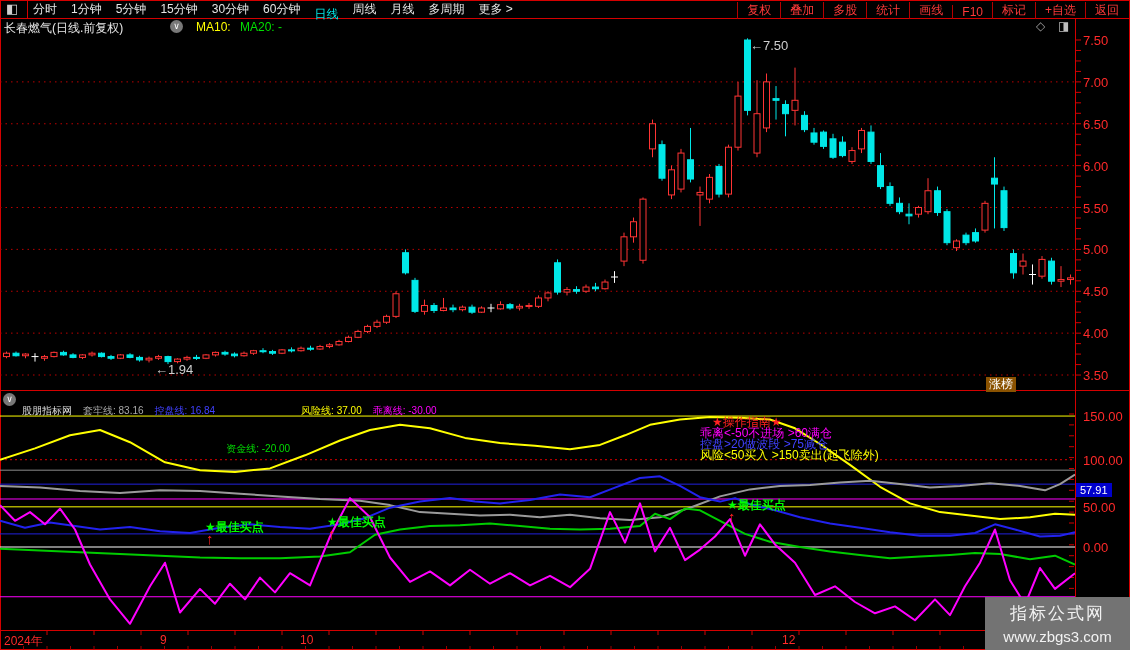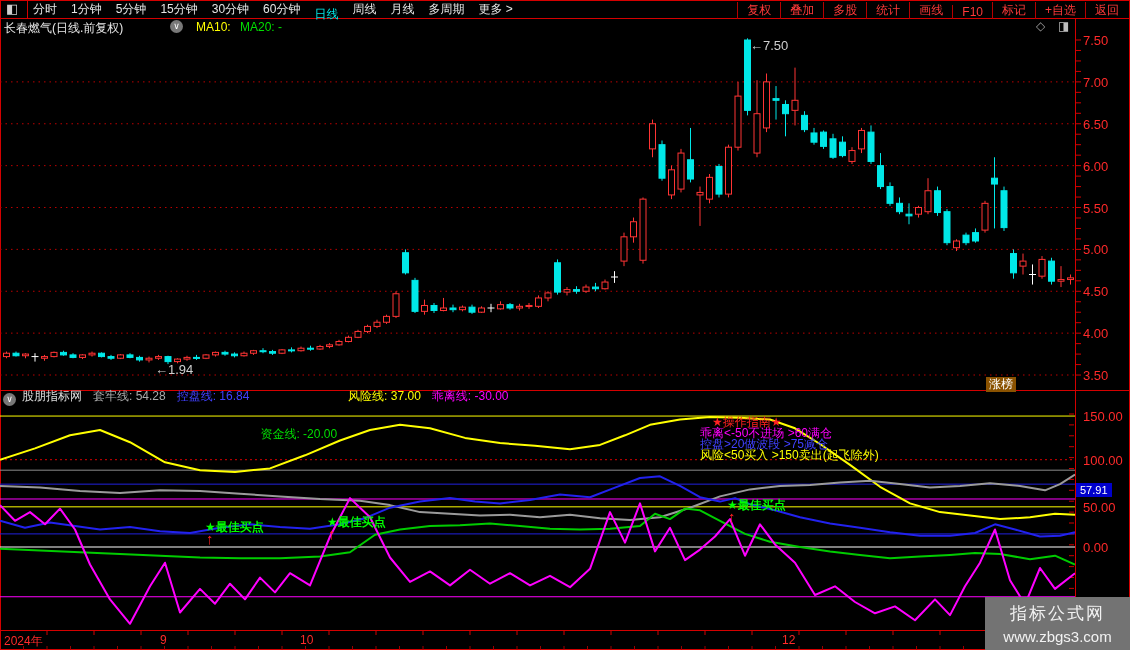--- a/index.html
+++ b/index.html
@@ -26,21 +26,21 @@
   
   .plabel{position:absolute;left:1083px;color:#ff2a2a;font-size:13px;z-index:20;}
   .ilabel{position:absolute;left:1083px;color:#ff2a2a;font-size:13px;z-index:20;}
   .ihl{position:absolute;left:1076px;background:#0000cc;color:#ffffff;font-size:11px;
        padding:0 4px;line-height:14px;z-index:21;}
   
   .ann{position:absolute;color:#cfcfcf;font-size:13px;z-index:20;}
   .rankbadge{position:absolute;left:986px;top:377px;background:#8a5200;color:#ffffff;
              font-size:12px;line-height:15px;padding:0 3px;z-index:20;}
   
-  .indhead{position:absolute;left:22px;top:388px;display:flex;gap:11px;font-size:12px;z-index:20;}
+  .indhead{position:absolute;left:22px;top:404px;display:flex;gap:11px;font-size:10px;z-index:20;}
   .indhead .src{color:#dddddd;}
   
   .guide{position:absolute;z-index:20;font-size:12px;line-height:11px;}
   
   .buy{position:absolute;color:#00ff00;font-size:12px;font-weight:bold;z-index:20;}
   .buyarrow{position:absolute;color:#ff2020;font-size:15px;font-weight:bold;z-index:20;line-height:14px;}
   
   .dlabel{position:absolute;top:633px;color:#ff2a2a;font-size:12px;z-index:20;}
   .dhl{position:absolute;top:632px;background:#0000b4;color:#ffffff;font-size:10px;
        line-height:14px;padding:8px 3px;z-index:20;margin-top:37px;}
@@ -504,21 +504,21 @@
       <div class="plabel" style="top: 368px;">3.50</div>
     </div>
 
   <div class="ann" id="highAnn" style="left:750px;top:38px;">←7.50</div>
   <div class="ann" id="lowAnn" style="left:155px;top:362px;">←1.94</div>
   <div class="rankbadge">涨榜</div>
 
   <span class="indchev cicon">∨</span>
   <div class="indhead" id="indHead">
       <span class="src">股朋指标网</span>
-      <span style="color: rgb(170, 170, 170);">套牢线: 54.28</span>
+      <span style="color: rgb(170, 170, 170);">套牢线: 83.16</span>
       <span style="color: rgb(64, 64, 255);">控盘线: 16.84</span>
       <span style="color: rgb(0, 221, 0); margin-top: 38px;">资金线: -20.00</span>
       <span style="color: rgb(255, 255, 0);">风险线: 37.00</span>
       <span style="color: rgb(255, 0, 255);">乖离线: -30.00</span>
     </div>
 
   <div id="indAxis">
       <div class="ilabel" style="top: 409.05px;">150.00</div>
       <div class="ilabel" style="top: 452.7px;">100.00</div>
       <div class="ilabel" style="top: 499.842px;">50.00</div>

